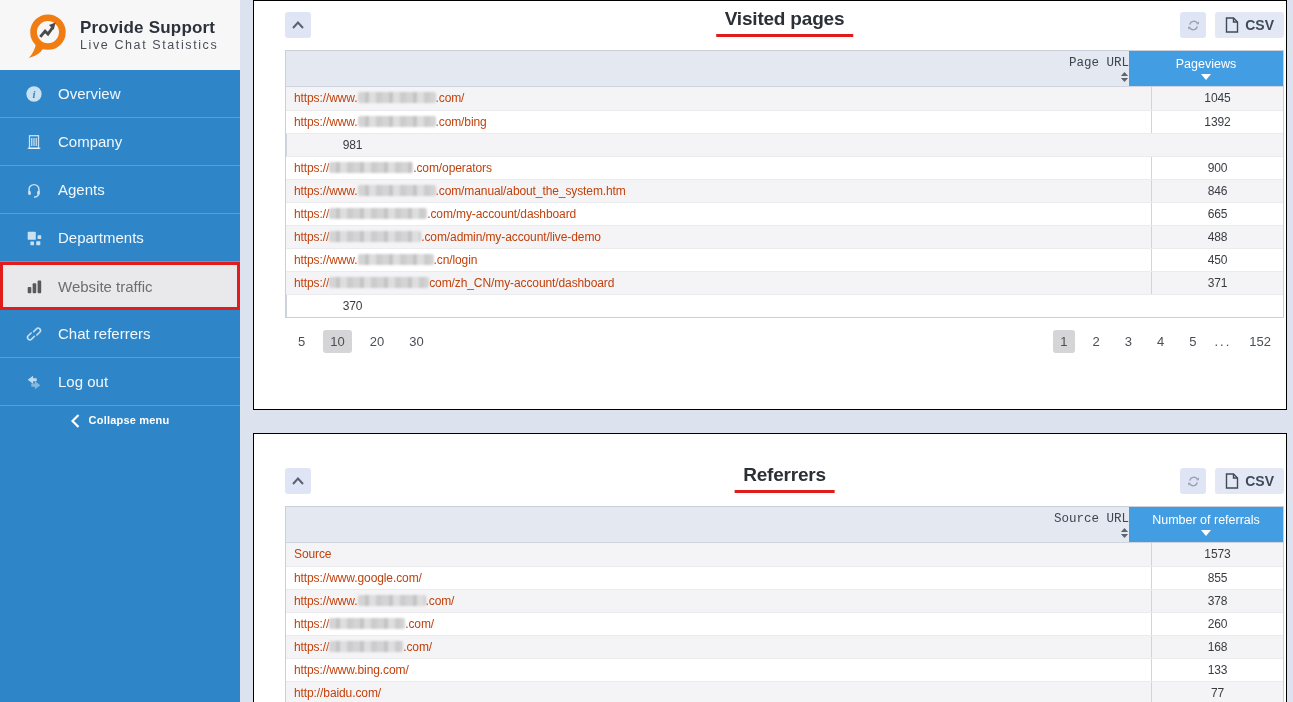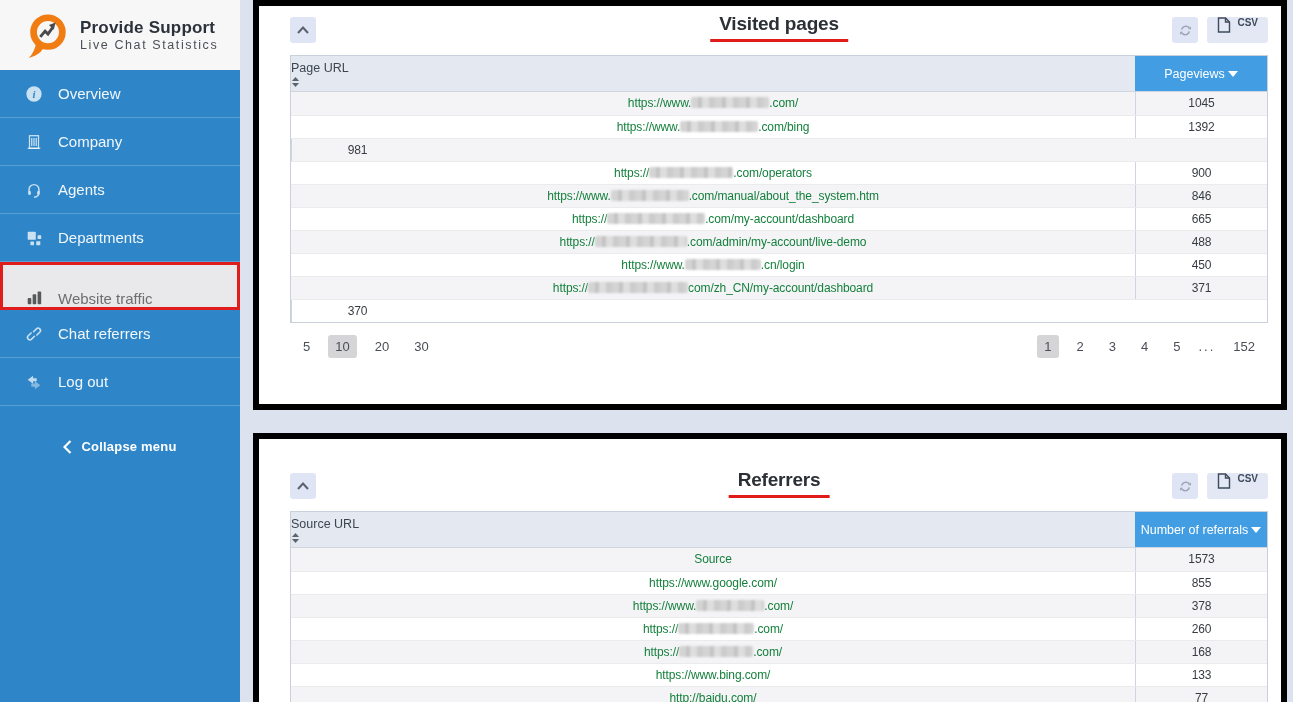--- a/index.html
+++ b/index.html
@@ -21,64 +21,64 @@
   .nav { display:flex; flex-direction:column; }
   .nav-item {
     height:48px; display:flex; align-items:center; padding-left:24px;
     border-bottom:1px solid rgba(255,255,255,.22);
     color:#f2f7fb; font-size:15px; cursor:pointer;
   }
   .nav-item .nicon { width:20px; height:20px; margin-right:14px; flex:none; display:flex; align-items:center; justify-content:center; }
   .nav-item.active {
     background:#e9e9eb; color:#6e6e70;
     border:3px solid #e11c1c; border-bottom:3px solid #e11c1c;
-    padding-left:21px; height:48px;align-items:flex-end;
+    padding-left:21px; height:48px;
   }
   .collapse-row {
-    margin-top:8px; height:40px; display:flex; align-items:flex-end; justify-content:center;
-    color:#ffffff; font-size:13px; font-weight:bold; cursor:pointer; letter-spacing:.2px;
+    margin-top:8px; height:40px; display:flex; align-items:flex-start; justify-content:center;
+    color:#ffffff; font-size:11px; font-weight:bold; cursor:pointer; letter-spacing:.2px;
   }
   .collapse-row svg { margin-right:9px; }
 
   
   .main { flex:1; padding:0 6px 0 13px; overflow:hidden; }
-  .panel { background:#ffffff; border:6px solid #000000; padding:5px 13px 0 31px; }
+  .panel { background:#ffffff; border:1px solid #000000; padding:5px 2px 0 31px; }
   .panel-visited { height:410px; margin-bottom:23px; }
   .panel-referrers { height:420px; padding-top:28px; }
 
   .panel-head { position:relative; height:38px; display:flex; align-items:center; }
   .sq-btn {
     width:26px; height:26px; border:none; border-radius:3px; background:#dfe5f5;
     display:flex; align-items:center; justify-content:center; cursor:pointer; flex:none;
   }
   .panel-title {
     position:absolute; left:50%; transform:translateX(-50%); top:0;
     font-size:19px; font-weight:bold; color:#2b2f36; letter-spacing:-.2px;
     padding:2px 9px 4px; border-bottom:3px solid #e11a1a; white-space:nowrap;
   }
   .head-actions { margin-left:auto; display:flex; align-items:center; gap:9px; }
   .csv-btn {
     height:26px; border:none; border-radius:3px; background:#e3e8f4; cursor:pointer;
-    display:flex; gap:6px; padding:0 10px;
-    font-family:"Liberation Sans",sans-serif; font-size:10px; font-weight:bold; color:#3e4a5c;
+    display:flex; align-items:center; gap:6px; padding:0 10px;
+    font-family:"Liberation Sans",sans-serif; font-size:14px; font-weight:bold; color:#3e4a5c;
   }
 
   
   .dtable { border:1px solid #c9cfdb; margin-top:6px; }
   .thead { display:flex; height:36px; background:#e3e8f1; border-bottom:1px solid #cfd5e0; }
-  .th-url { flex:1; display:flex; flex-direction:column; align-items:flex-start; justify-content:center; gap:2px;
-            font-size:12.5px; color:#3e4550; }
-  .th-count { width:132px; flex:none; background:#429de2; color:#ffffff; font-size:12.5px;
-              display:flex; flex-direction:row; align-items:center; justify-content:center; gap:3px; }
+  .th-url { flex:1; display:flex; flex-direction:column; align-items:flex-end; justify-content:center; gap:2px;
+            font-size:12.5px; color:#3e4550;font-family:Liberation Mono, monospace; }
+  .th-count { width:154px; flex:none; background:#429de2; color:#ffffff; font-size:12.5px;
+              display:flex; flex-direction:column; align-items:center; justify-content:center; gap:3px; }
   .tri-down { width:0; height:0; border-left:5px solid transparent; border-right:5px solid transparent; border-top:6px solid #ffffff; }
 
   .trow { display:flex; height:23px; font-size:12px; letter-spacing:-.1px; }
   .trow:nth-child(even) { background:#f4f4f6; }
   .trow + .trow { border-top:1px solid #ebebee; }
-  .cell-url { flex:1; line-height:22px; padding:0 8px; white-space:nowrap; overflow:hidden; color:#15803d;text-align:center; }
+  .cell-url { flex:1; line-height:22px; padding:0 8px; white-space:nowrap; overflow:hidden; color:#c2410c; }
   .cell-count { width:132px; flex:none; border-left:1px solid #cfd5e0; text-align:center; line-height:22px; color:#383c42; }
   .total-row { display:flex; height:24px; background:#ffffff; border-top:1px solid #c9cfdb; font-size:12.5px; }
   .total-row .cell-count { font-weight:bold; line-height:23px; }
 
   .redacted {
     display:inline-block; height:11px; border-radius:2px; vertical-align:-1px;
     background:repeating-linear-gradient(90deg,#d4d4d4 0 7px,#c4c4c4 7px 11px,#dedede 11px 18px,#cccccc 18px 24px);
     filter:blur(1.2px);
   }
 

